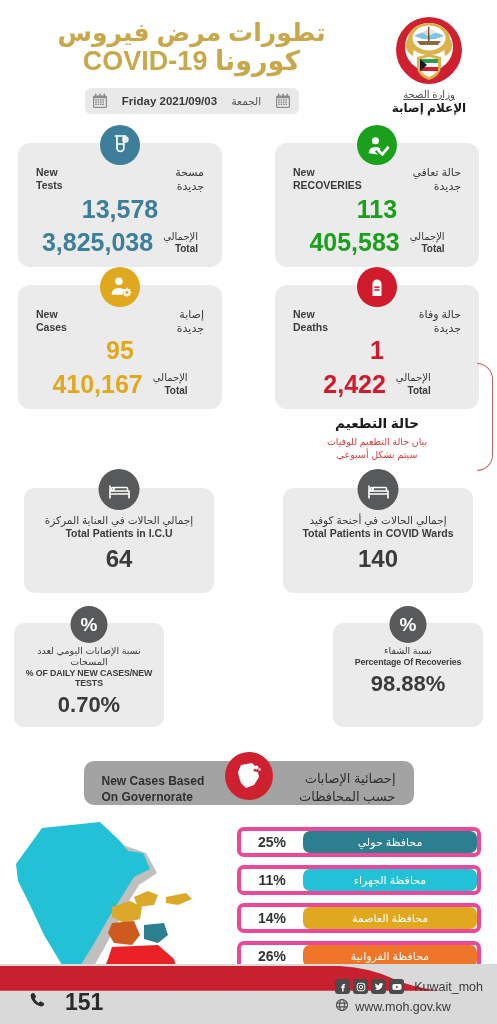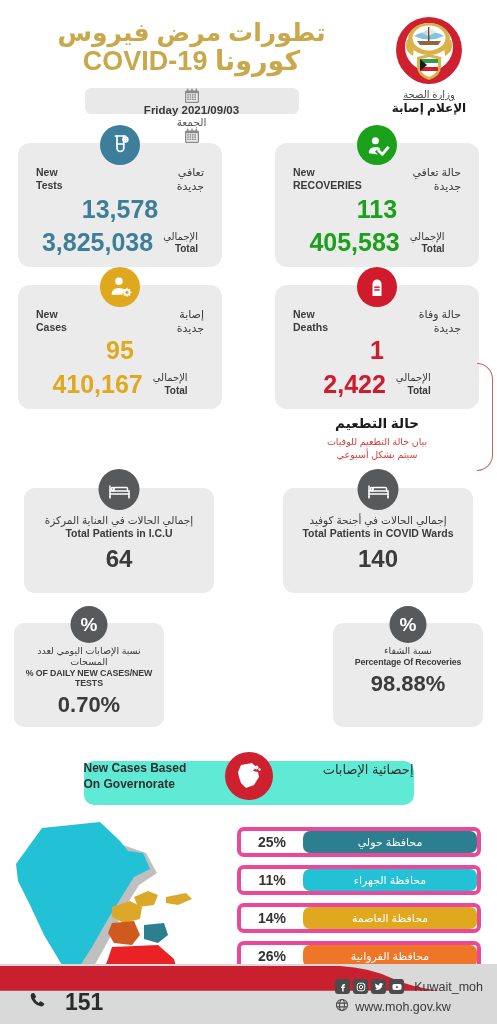--- a/index.html
+++ b/index.html
@@ -12,21 +12,21 @@
   }
 
   
   .header { display: flex; align-items: flex-start; padding: 10px 8px 0 14px; height: 125px; }
   .header-left { flex: 1; padding-top: 8px; }
   .title-line { font-size: 25px; font-weight: 700; color: #c8a84b; letter-spacing: 0px; line-height: 1.12; text-align: center; direction: rtl; }
   .title-line.l2 { font-size: 27px; }
   .date-bar {
     margin: 12px auto 0; background: #e9e9e9; border-radius: 6px;
     height: 26px; display: flex; align-items: center; justify-content: space-between;
-    padding: 0 7px; width: 214px; flex-direction: column;
+    padding: 0 7px; width: 214px;
   }
   .date-text { font-size: 11.5px; font-weight: 700; color: #3a3a3a; }
   .date-text-ar { font-size: 10.5px; color: #555; direction: rtl; }
   .cal-icon { width: 16px; height: 16px; position: relative; flex: 0 0 auto; }
   .cal-icon svg { display: block; }
 
   .header-right { width: 120px; display: flex; flex-direction: column; align-items: center; padding-top: 4px; }
   .emblem { width: 72px; height: 72px; position: relative; }
   .moh-ar1 { font-size: 10px; color: #4a4a4a; margin-top: 3px; direction: rtl; text-decoration: underline; }
   .moh-ar2 { font-size: 12px; color: #1b1b1b; font-weight: 700; direction: rtl; margin-top: 1px; }
@@ -74,22 +74,22 @@
   .pct-card { position: relative; background: #ebebeb; border-radius: 10px; width: 150px; padding: 22px 5px 9px; text-align: center; }
   .pct-ico { position: absolute; top: -17px; left: 50%; transform: translateX(-50%);
     width: 37px; height: 37px; border-radius: 50%; background: #58595b; display: flex; align-items: center; justify-content: center;
     color: #fff; font-size: 19px; font-weight: 700; }
   .p-ar { font-size: 9.5px; color: #3b3b3b; direction: rtl; }
   .p-en { font-size: 8.8px; font-weight: 700; color: #3b3b3b; margin-top: 1px; letter-spacing: -0.1px; }
   .p-num { font-size: 22px; font-weight: 700; color: #3b3b3b; margin-top: 4px; }
 
   
   .gov-head { position: relative; margin: 34px auto 0; width: 330px; height: 44px; }
-  .gov-bar { position: absolute; inset: 0; background: #5eead4; border-radius: 10px;
-    display: flex; align-items: flex-start; justify-content: space-between; padding: 0 0; }
+  .gov-bar { position: absolute; inset: 0; background: #a3a3a3; border-radius: 10px;
+    display: flex; align-items: flex-end; justify-content: space-between; padding: 0 18px; }
   .gov-en { font-size: 12px; font-weight: 700; color: #2f2f2f; line-height: 1.3; width: 120px; }
   .gov-ar { font-size: 13px; color: #2f2f2f; direction: rtl; line-height: 1.35; width: 120px; text-align: right; }
   .gov-ico { position: absolute; left: 50%; top: -9px; transform: translateX(-50%);
     width: 48px; height: 48px; border-radius: 50%; background: #cf2030; display: flex; align-items: center; justify-content: center; }
 
   .gov-body { display: flex; padding: 14px 16px 0 8px; gap: 4px; }
   .map-wrap { width: 225px; height: 215px; position: relative; }
   .bars { flex: 1; display: flex; flex-direction: column; gap: 8px; padding-top: 8px; }
   .gbar { height: 30px; background: #fff; border: 4px solid #ec4899; border-radius: 7px;
     display: flex; align-items: stretch; overflow: hidden; }
@@ -211,21 +211,21 @@
             <circle cx="17.4" cy="6.6" r="2.4"></circle>
             <path d="M17.4 4.8 v3.6 M15.6 6.6 h3.6" stroke-width="1.2"></path>
         </svg>
       </div>
       <div class="stat-top">
         <div class="lbl-en">
           <div>New</div>
           <div>Tests</div>
         </div>
         <div class="lbl-ar">
-          <div>تعافي</div>
+          <div>مسحة</div>
           <div>جديدة</div>
         </div>
       </div>
       <div class="big-num" style="color:#3d7e9a">13,578</div>
       <div class="tot-row">
         <div class="tot-num" style="color:#3d7e9a">3,825,038</div>
         <div class="tot-lbl">
           <div>الإجمالي</div>
           <b>Total</b>
         </div>
@@ -383,20 +383,21 @@
 </div>
 
 <div class="gov-head">
   <div class="gov-bar">
     <div class="gov-en">
       <div>New Cases Based</div>
       <div>On Governorate</div>
     </div>
     <div class="gov-ar">
       <div>إحصائية الإصابات</div>
+      <div>حسب المحافظات</div>
     </div>
   </div>
   <div class="gov-ico">
     <svg width="34" height="34" viewBox="0 0 34 34">
       <path d="M6 13 L9 6 L20 4 L24 8 L21 12 L26 13 L27 18 L22 26 L14 29 L9 24 L7 18z" fill="#fff"></path>
       <circle cx="24.5" cy="8.5" r="2" fill="#fff"></circle>
         <circle cx="27.5" cy="10.5" r="1.2" fill="#fff"></circle>
     </svg>
   </div>
 </div>

